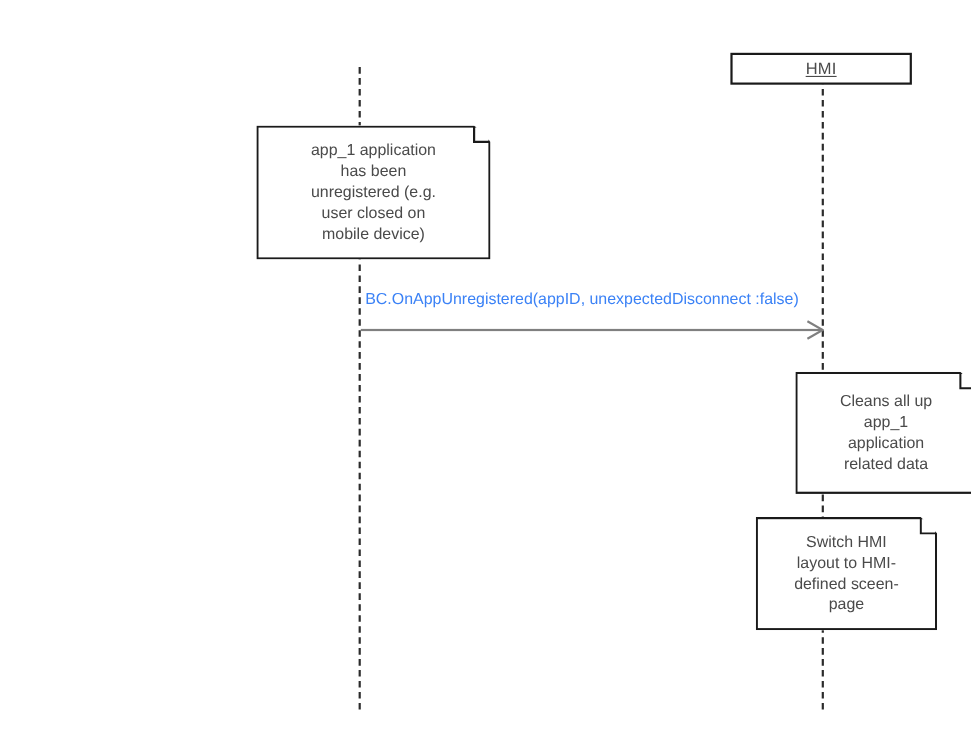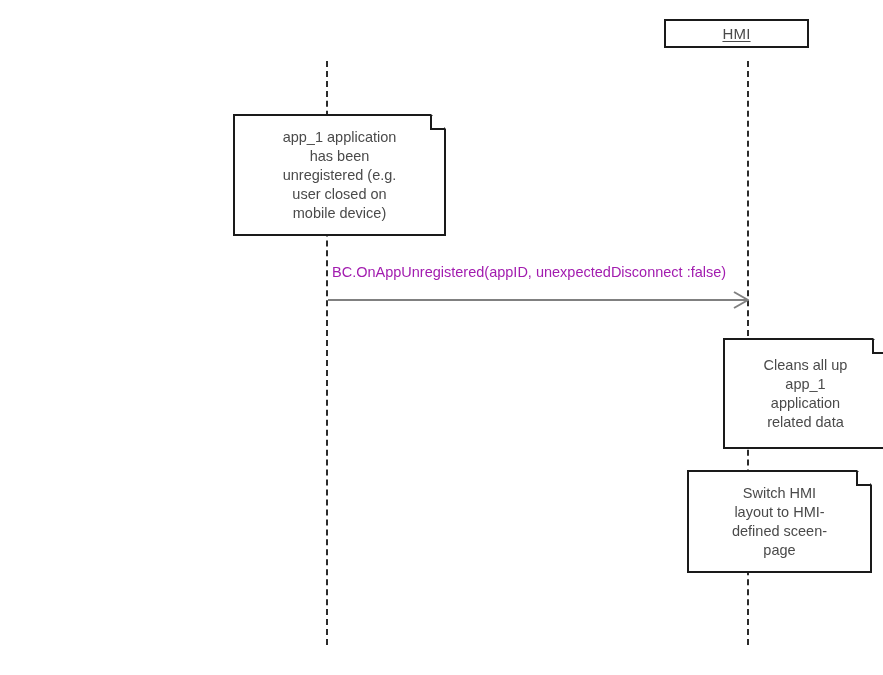--- a/index.html
+++ b/index.html
@@ -104,34 +104,34 @@
     position: absolute;
     top: -8px;
     right: -1px;
     width: 16px;
     height: 18px;
   }
   .message-label {
     position: absolute;
     font-size: 14.5px;
     line-height: 18px;
-    color: #a21caf;
+    color: #3b82f6;
     white-space: nowrap;
   }
 </style>
 </head>
 <body>
 
 <div id="diagram">
 
   <div class="lifeline" style="left:326px; top:61px; height:584px;"></div>
   <div class="lifeline" style="left:747px; top:61px; height:584px;"></div>
 
 
-  <div class="participant" style="left:664px; top:19px; width:145px; height:29px;">
+  <div class="participant" style="left:664px; top:48px; width:165px; height:29px;">
     <span class="participant-label">HMI</span>
   </div>
 
   <div class="note" style="left:219px; top:114px; width:213px; height:122px;">
     <div class="note-shape"></div>
     <svg class="note-fold" viewBox="0 0 16 16">
       <path d="M1,1 L1,15 L15,15 Z" fill="#ffffff" stroke="none"></path>
       <path d="M1,1 L1,15 L15,15" fill="none" stroke="#1a1a1a" stroke-width="2"></path>
     </svg>
     <div class="note-text">app_1 application
@@ -154,21 +154,21 @@
     <svg class="note-fold" viewBox="0 0 16 16">
       <path d="M1,1 L1,15 L15,15 Z" fill="#ffffff" stroke="none"></path>
       <path d="M1,1 L1,15 L15,15" fill="none" stroke="#1a1a1a" stroke-width="2"></path>
     </svg>
     <div class="note-text">Cleans all up
 app_1
 application
 related data</div>
   </div>
 
-  <div class="note" style="left:673px; top:470px; width:185px; height:103px;">
+  <div class="note" style="left:673px; top:470px; width:165px; height:103px;">
     <div class="note-shape"></div>
     <svg class="note-fold" viewBox="0 0 16 16">
       <path d="M1,1 L1,15 L15,15 Z" fill="#ffffff" stroke="none"></path>
       <path d="M1,1 L1,15 L15,15" fill="none" stroke="#1a1a1a" stroke-width="2"></path>
     </svg>
     <div class="note-text">Switch HMI
 layout to HMI-
 defined sceen-
 page</div>
   </div>

